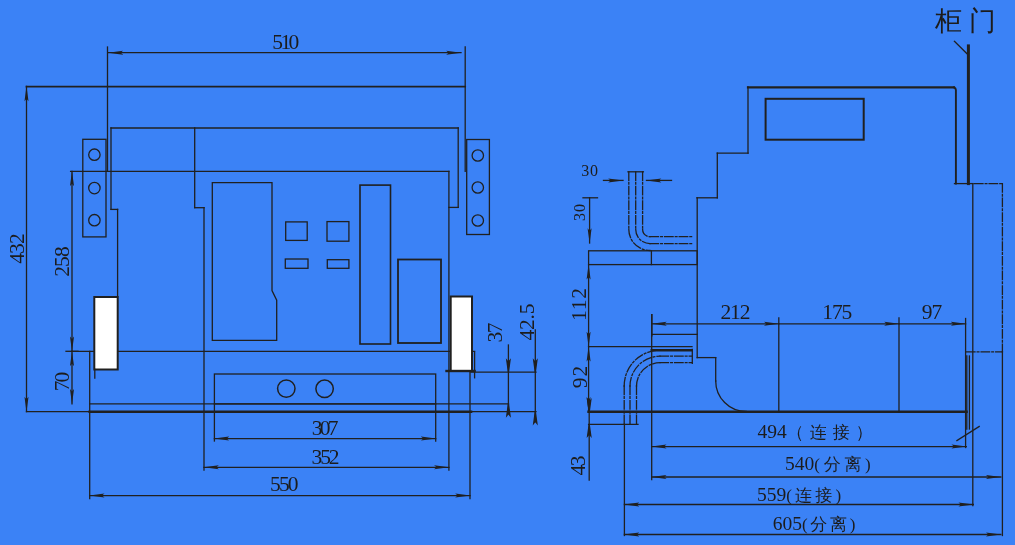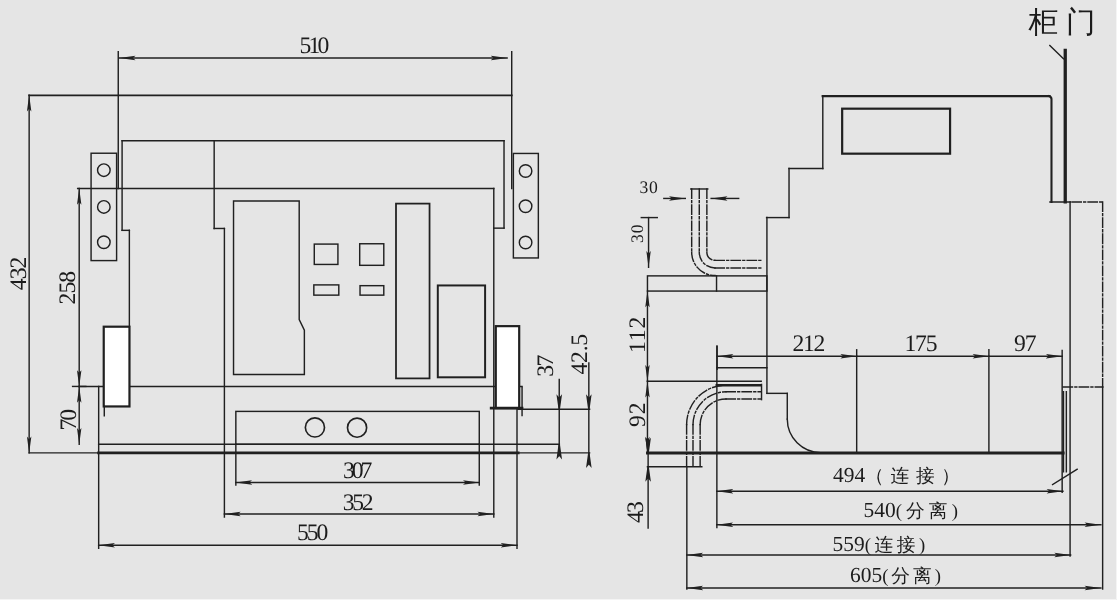--- a/index.html
+++ b/index.html
@@ -1,16 +1,16 @@
 <!DOCTYPE html>
 <html><head>
 <meta charset="utf-8">
 <style>
   html,body{margin:0;padding:0;background:#ffffff;}
-  #wrap{width:1015px;height:545px;position:relative;overflow:hidden;background:#e5e5e5;}
+  #wrap{width:1015px;height:545px;position:relative;overflow:hidden;background:#3b82f6;}
   svg{position:absolute;top:0;left:0;}
   text{font-family:"Liberation Serif",serif;fill:#1c1c1c;}
 </style>
 </head>
 <body>
 <div id="wrap">
 <svg width="1015" height="545" viewBox="0 0 1015 545">
 <defs>
 <marker id="ar" viewBox="0 0 12 6" refX="11.6" refY="3" markerWidth="12" markerHeight="6" orient="auto-start-reverse">
   <path d="M11.8,3 L0.2,1.45 L2.1,3 L0.2,4.55 Z" fill="#202020"></path>

